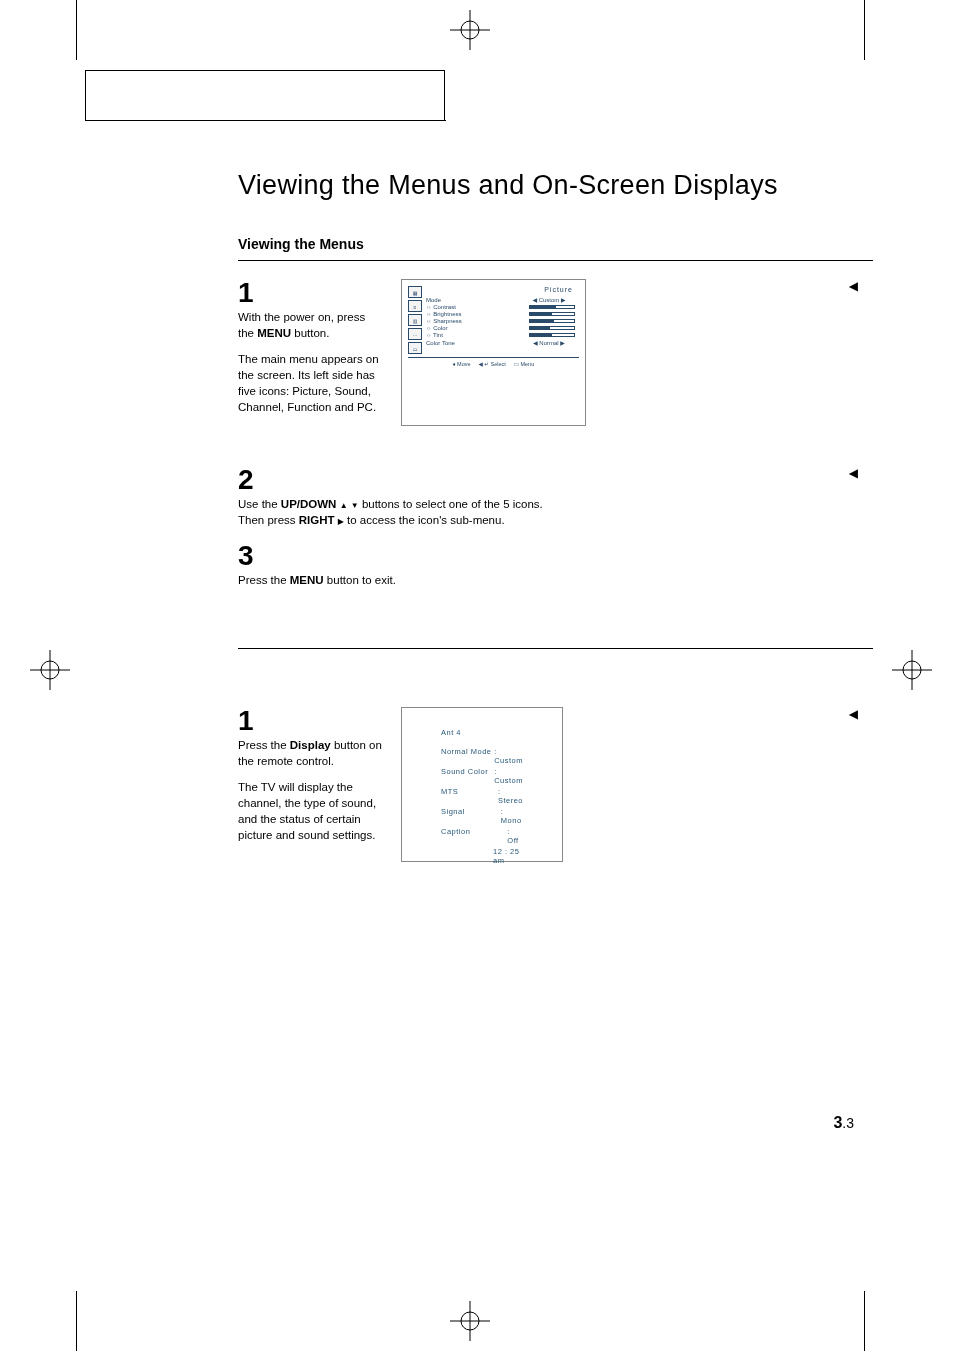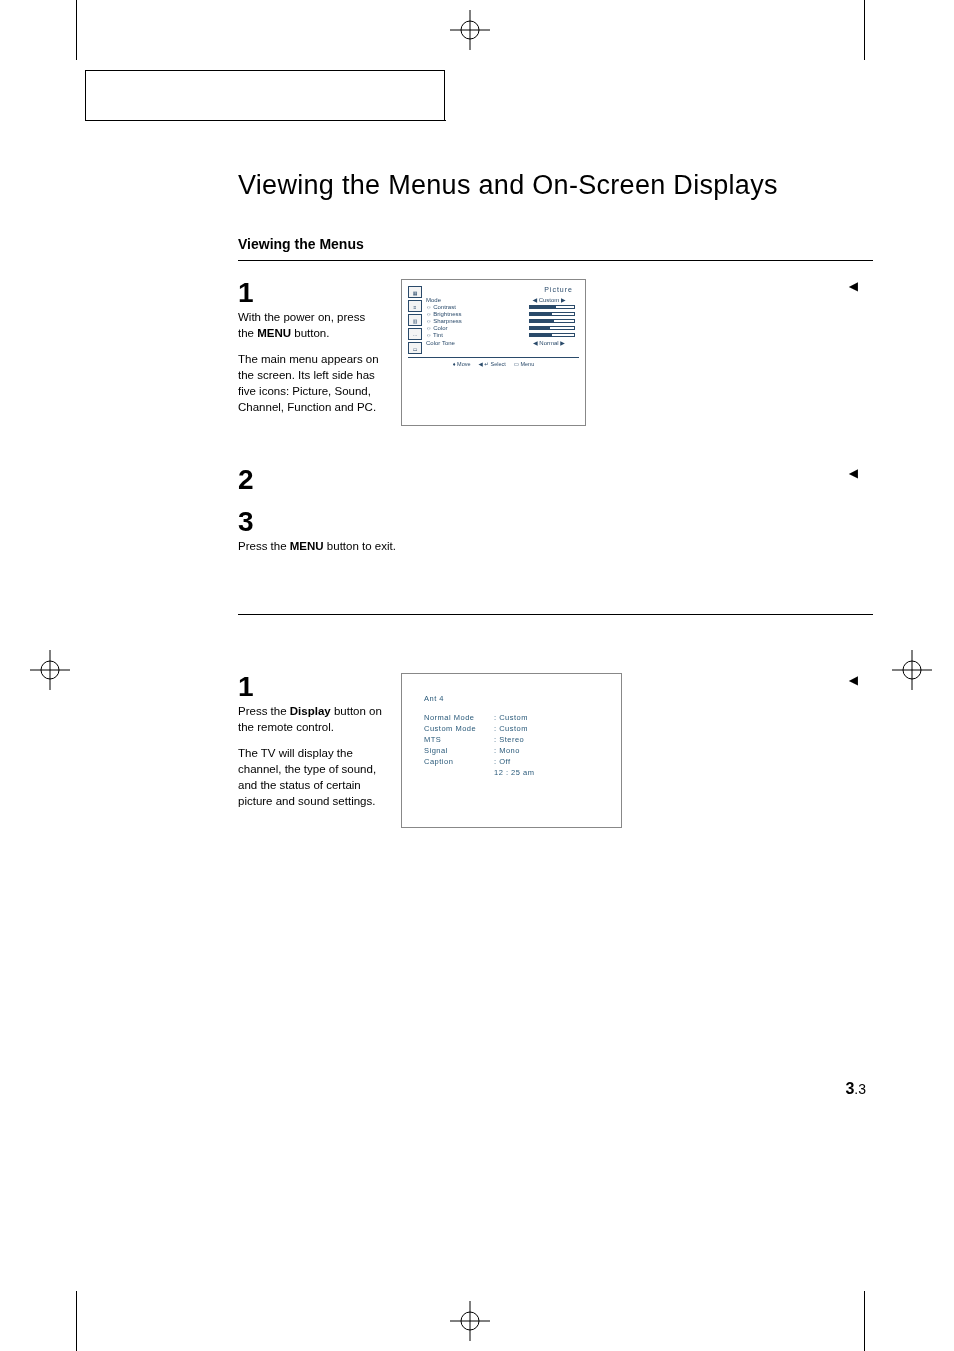--- a/index.html
+++ b/index.html
@@ -168,36 +168,36 @@
       padding-top: 3px;
       font-size: 5.5px;
       display: flex;
       justify-content: center;
       gap: 8px;
       color: #2a4a6a;
     }
 
     .osd2 {
       border: 1px solid #888;
-      width: 221px;
+      width: 162px;
       height: 155px;
       font-family: Arial, sans-serif;
       font-size: 7.5px;
       background: #fff;
-      padding: 20px 22px;
+      padding: 20px 39px;
       color: #2a5a7a;
       letter-spacing: 0.5px;
     }
     .osd2-row { display: flex; margin-bottom: 2px; }
     .osd2-row .l { width: 70px; }
     .osd2-head { margin-bottom: 10px; }
 
     .page-num {
       position: absolute;
-      right: 4px;
+      right: 16px;
       bottom: -230px;
       font-size: 14px;
     }
     .page-num .big { font-weight: bold; font-size: 16px; }
     .triangle-up::before { content: "\25B2"; font-size: 8px; }
     .triangle-down::before { content: "\25BC"; font-size: 8px; }
     .triangle-right::before { content: "\25B6"; font-size: 8px; }
     .triangle-left { font-size: 12px; }
   </style>
 </head>
@@ -313,20 +313,27 @@
           <span>▭ Menu</span>
         </div>
       </div>
     </div>
   </div>
 
   <div class="content-block" style="margin-bottom:14px;">
     <div class="side-arrow triangle-left">◀</div>
     <div class="step-text wide">
       <div class="step-num">2</div>
+      <p class="step-para">
+        <span>Use the </span><span class="bold">UP/DOWN</span>
+        <span class="triangle-up"></span> <span class="triangle-down"></span>
+        <span> buttons to select one of the 5 icons. Then press </span><span class="bold">RIGHT</span>
+        <span class="triangle-right"></span>
+        <span> to access the icon's sub-menu.</span>
+      </p>
     </div>
   </div>
 
   <div class="content-block" style="margin-bottom:60px;">
     <div class="step-text wide">
       <div class="step-num">3</div>
       <p class="step-para">
         <span>Press the </span><span class="bold">MENU</span><span> button to exit.</span>
       </p>
     </div>
@@ -350,21 +357,21 @@
       <div class="osd2">
         <div class="osd2-row osd2-head">
           <span>Ant    4</span>
         </div>
         <div id="osd2-rows">
             <div class="osd2-row">
               <span class="l">Normal Mode</span>
               <span>: Custom</span>
             </div>
             <div class="osd2-row">
-              <span class="l">Custom Mode</span>
+              <span class="l">Sound Color</span>
               <span>: Custom</span>
             </div>
             <div class="osd2-row">
               <span class="l">MTS</span>
               <span>: Stereo</span>
             </div>
             <div class="osd2-row">
               <span class="l">Signal</span>
               <span>: Mono</span>
             </div>

